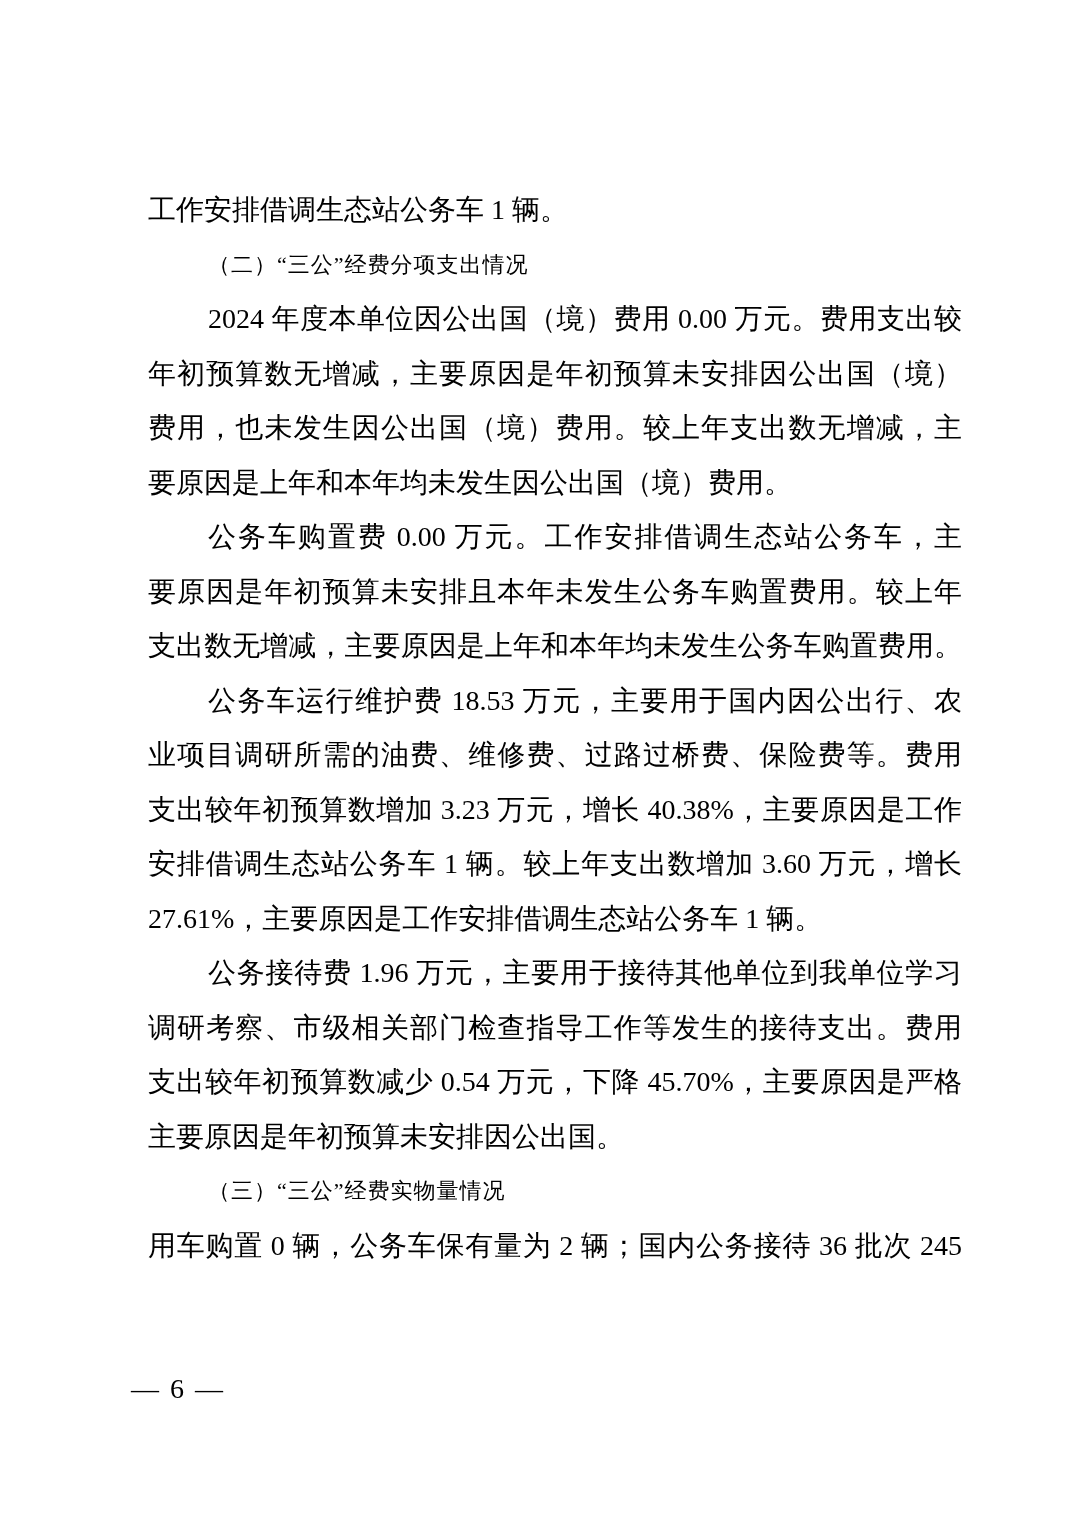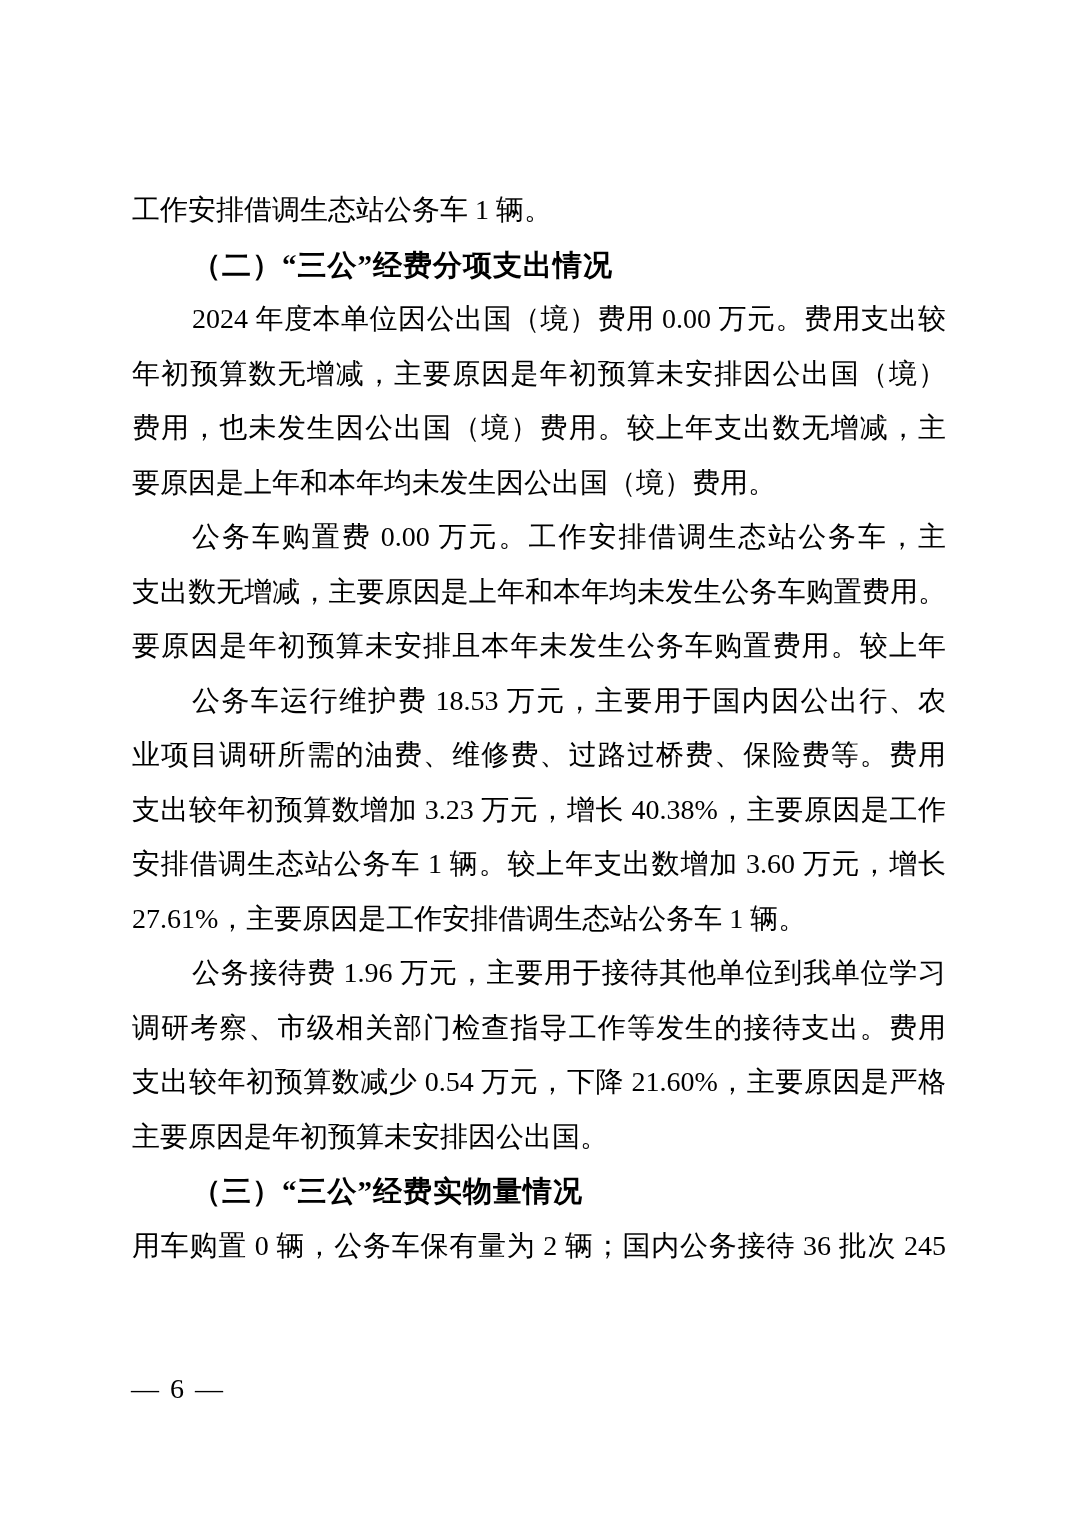--- a/index.html
+++ b/index.html
@@ -11,42 +11,42 @@
     position: relative;
     width: 1075px;
     height: 1520px;
     background: #ffffff;
     color: #000000;
     font-family: "Liberation Serif", "DejaVu Serif", serif;
     overflow: hidden;
   }
   .content {
     position: absolute;
-    left: 132px;
+    left: 148px;
     top: 183px;
     width: 814px;
   }
   .line {
     height: 54.5px;
     line-height: 54.5px;
     font-size: 28px;
     text-align: justify;
     text-align-last: left;
     white-space: normal;
     overflow: hidden;
   }
   .line.fill {
     text-align-last: justify;
   }
   .line.indent {
     text-indent: 60px;
   }
   .line.heading {
-    font-weight: 700;
-    font-size: 29px;
+    font-weight: 400;
+    font-size: 22px;
     letter-spacing: 1px;
   }
   .footer {
     position: absolute;
     left: 131px;
     top: 1368px;
     height: 42px;
     line-height: 42px;
     font-size: 28px;
     letter-spacing: 2px;
@@ -57,28 +57,28 @@
 
 <div class="page">
   <div class="content">
       <div class="line">工作安排借调生态站公务车 1 辆。</div>
       <div class="line indent heading">（二）“三公”经费分项支出情况</div>
       <div class="line fill indent">2024 年度本单位因公出国（境）费用 0.00 万元。费用支出较</div>
       <div class="line fill">年初预算数无增减，主要原因是年初预算未安排因公出国（境）</div>
       <div class="line fill">费用，也未发生因公出国（境）费用。较上年支出数无增减，主</div>
       <div class="line">要原因是上年和本年均未发生因公出国（境）费用。</div>
       <div class="line fill indent">公务车购置费 0.00 万元。工作安排借调生态站公务车，主</div>
+      <div class="line fill">要原因是年初预算未安排且本年未发生公务车购置费用。较上年</div>
       <div class="line fill">支出数无增减，主要原因是上年和本年均未发生公务车购置费用。</div>
-      <div class="line fill">要原因是年初预算未安排且本年未发生公务车购置费用。较上年</div>
       <div class="line fill indent">公务车运行维护费 18.53 万元，主要用于国内因公出行、农</div>
       <div class="line fill">业项目调研所需的油费、维修费、过路过桥费、保险费等。费用</div>
       <div class="line fill">支出较年初预算数增加 3.23 万元，增长 40.38%，主要原因是工作</div>
       <div class="line fill">安排借调生态站公务车 1 辆。较上年支出数增加 3.60 万元，增长</div>
       <div class="line">27.61%，主要原因是工作安排借调生态站公务车 1 辆。</div>
       <div class="line fill indent">公务接待费 1.96 万元，主要用于接待其他单位到我单位学习</div>
       <div class="line fill">调研考察、市级相关部门检查指导工作等发生的接待支出。费用</div>
-      <div class="line fill">支出较年初预算数减少 0.54 万元，下降 21.60%，主要原因是严格</div>
+      <div class="line fill">支出较年初预算数减少 0.54 万元，下降 45.70%，主要原因是严格</div>
       <div class="line">主要原因是年初预算未安排因公出国。</div>
       <div class="line indent heading">（三）“三公”经费实物量情况</div>
       <div class="line fill">用车购置 0 辆，公务车保有量为 2 辆；国内公务接待 36 批次 245</div>
     </div>
   <div class="footer">— 6 —</div>
 </div>
 
 </body></html>

